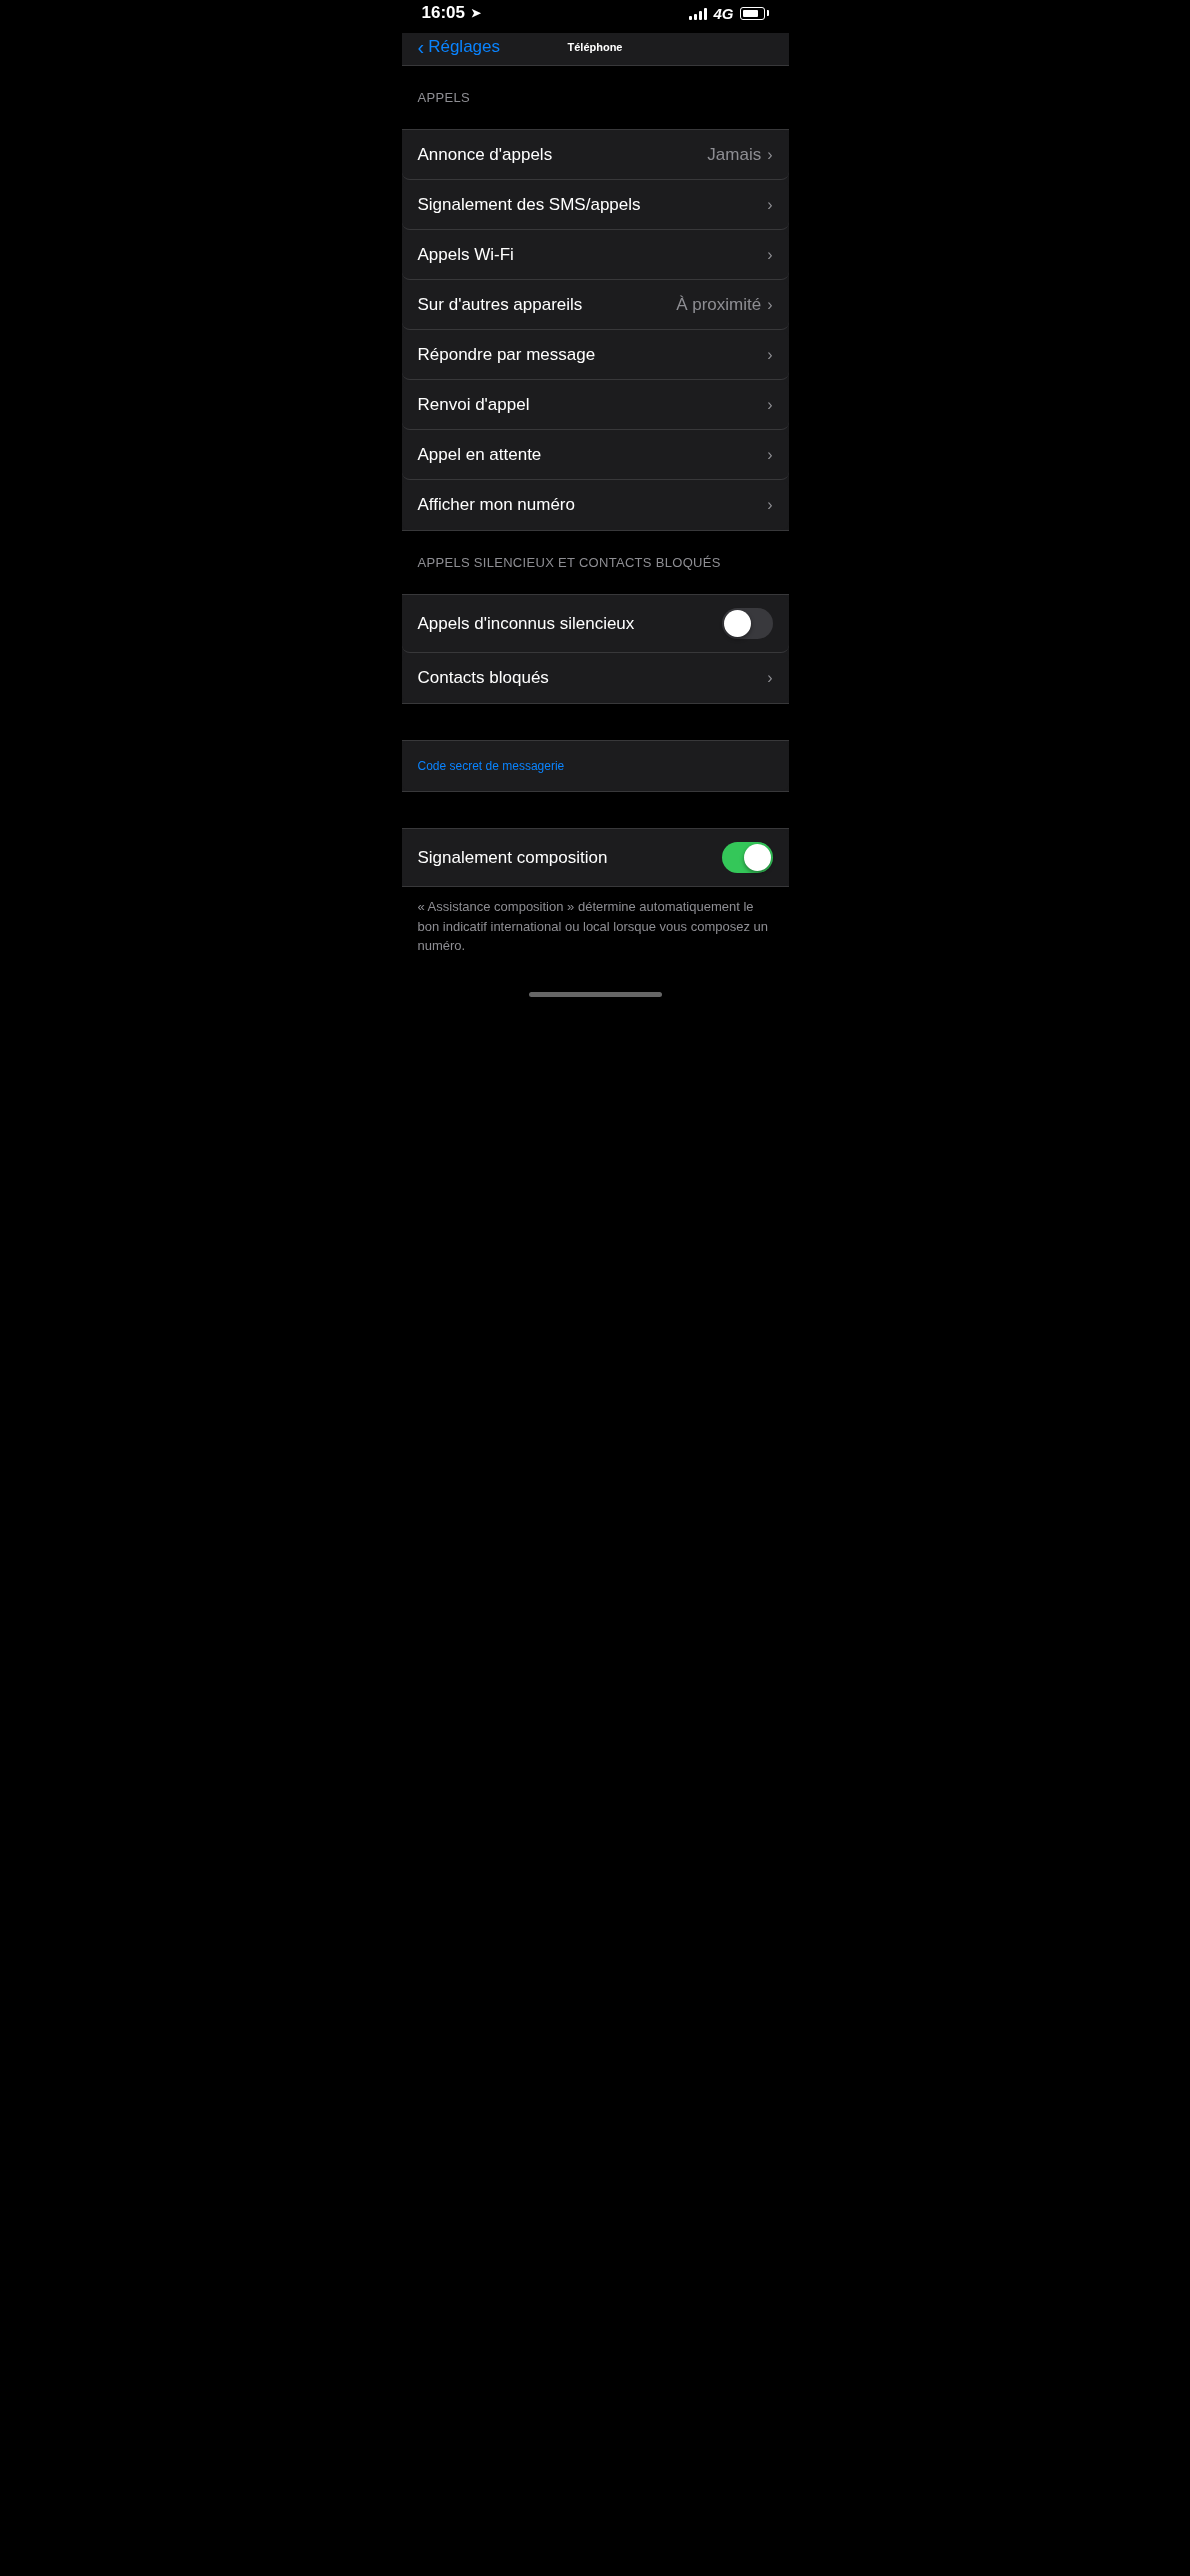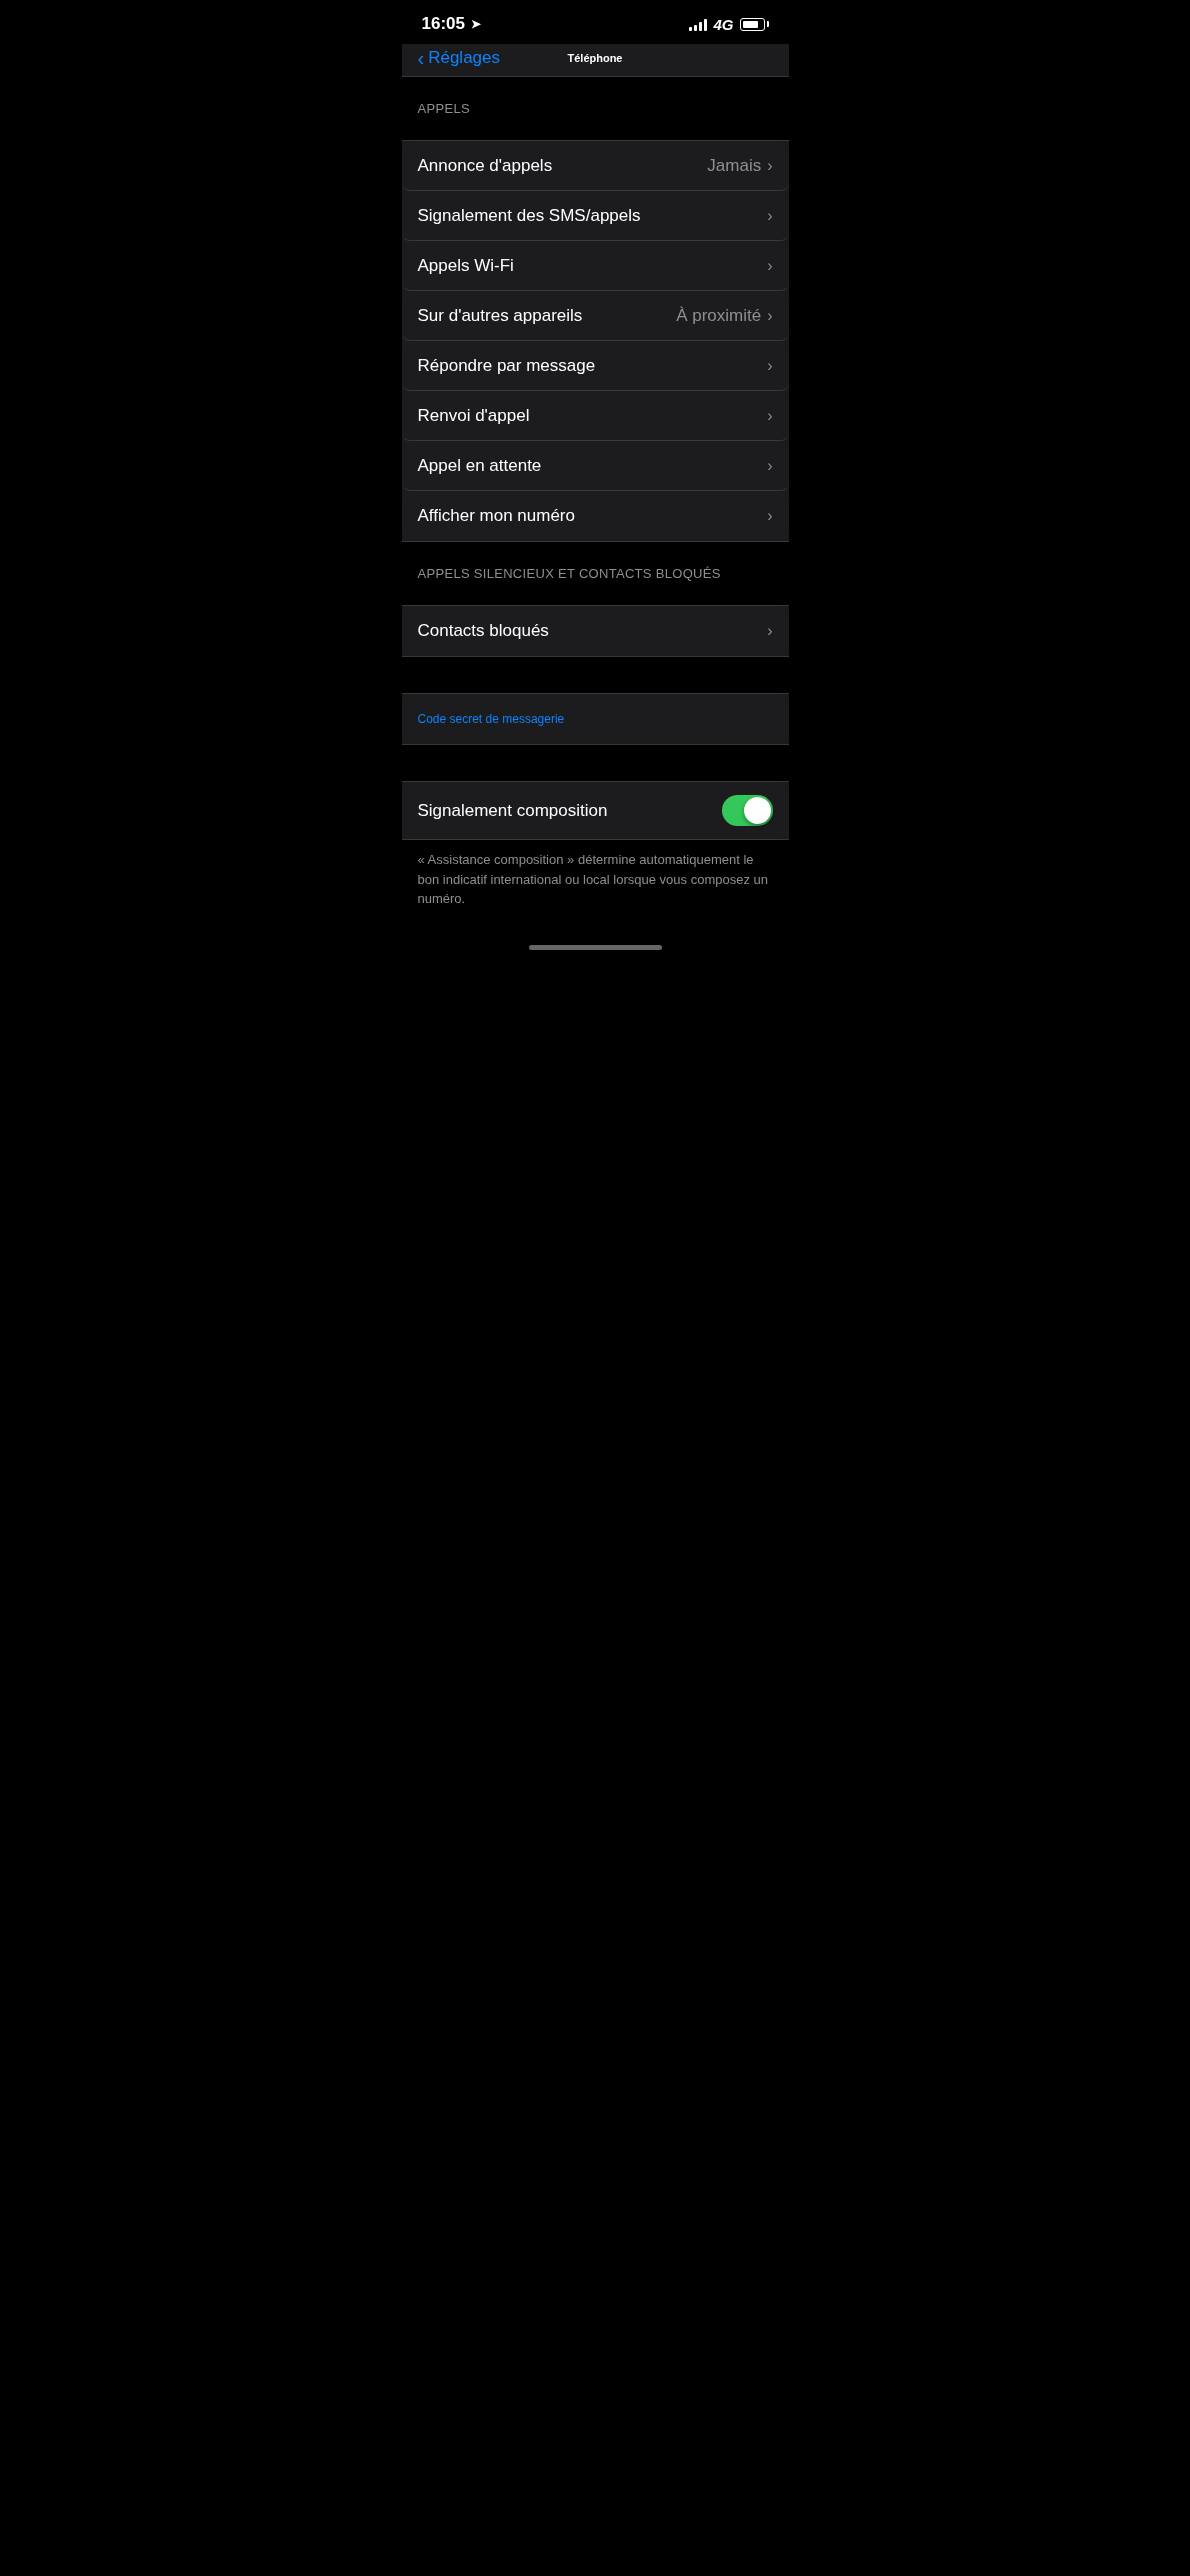--- a/index.html
+++ b/index.html
@@ -14,21 +14,21 @@
       margin: 0 auto;
       position: relative;
       overflow-x: hidden;
     }
 
     
     .status-bar {
       display: flex;
       justify-content: space-between;
       align-items: center;
-      padding: 14px 20px 10px 20px;
+      padding: 3px 20px 10px 20px;
       background: #000;
     }
 
     .status-time {
       font-size: 17px;
       font-weight: 600;
       color: #fff;
       display: flex;
       align-items: center;
       gap: 4px;
@@ -325,20 +325,26 @@
   <div class="settings-item">
     <span class="item-label">Afficher mon numéro</span>
     <span class="chevron">›</span>
   </div>
 </div>
 
 <div class="section-header">APPELS SILENCIEUX ET CONTACTS BLOQUÉS</div>
 
 <div class="settings-group">
 
+  <div class="settings-item">
+    <span class="item-label">Appels d'inconnus silencieux</span>
+    <div class="toggle off">
+      <div class="toggle-knob"></div>
+    </div>
+  </div>
 
   <div class="settings-item">
     <span class="item-label">Contacts bloqués</span>
     <span class="chevron">›</span>
   </div>
 </div>
 
 <div class="spacer"></div>
 
 <div class="settings-group">

